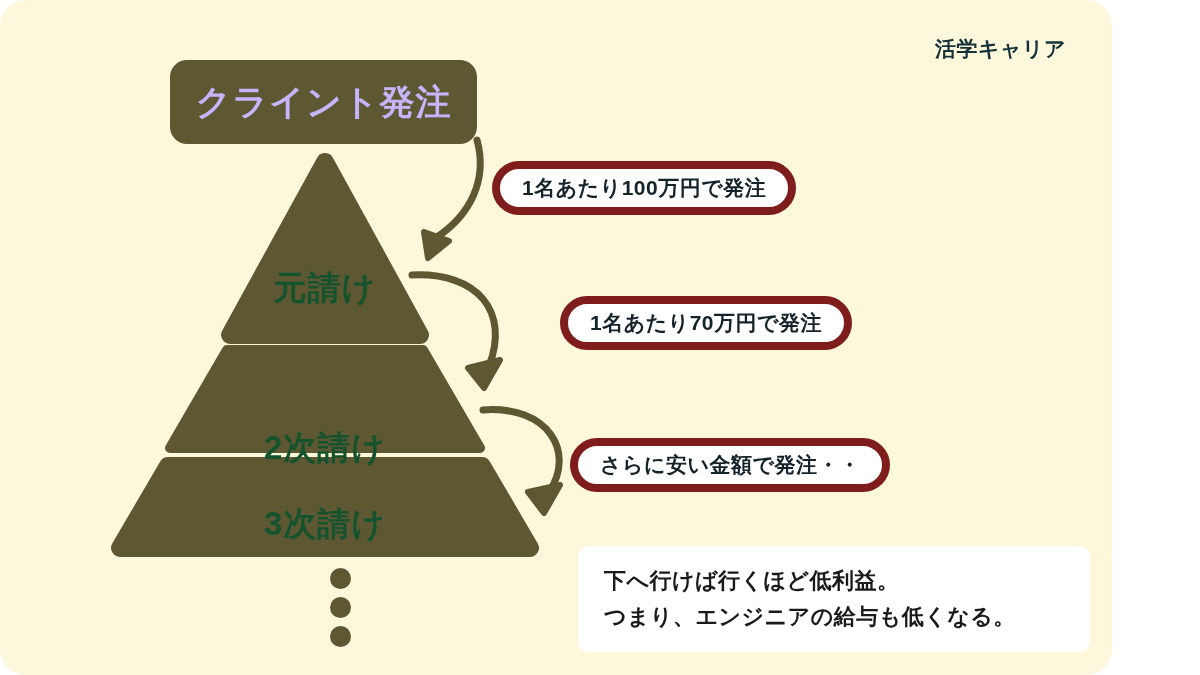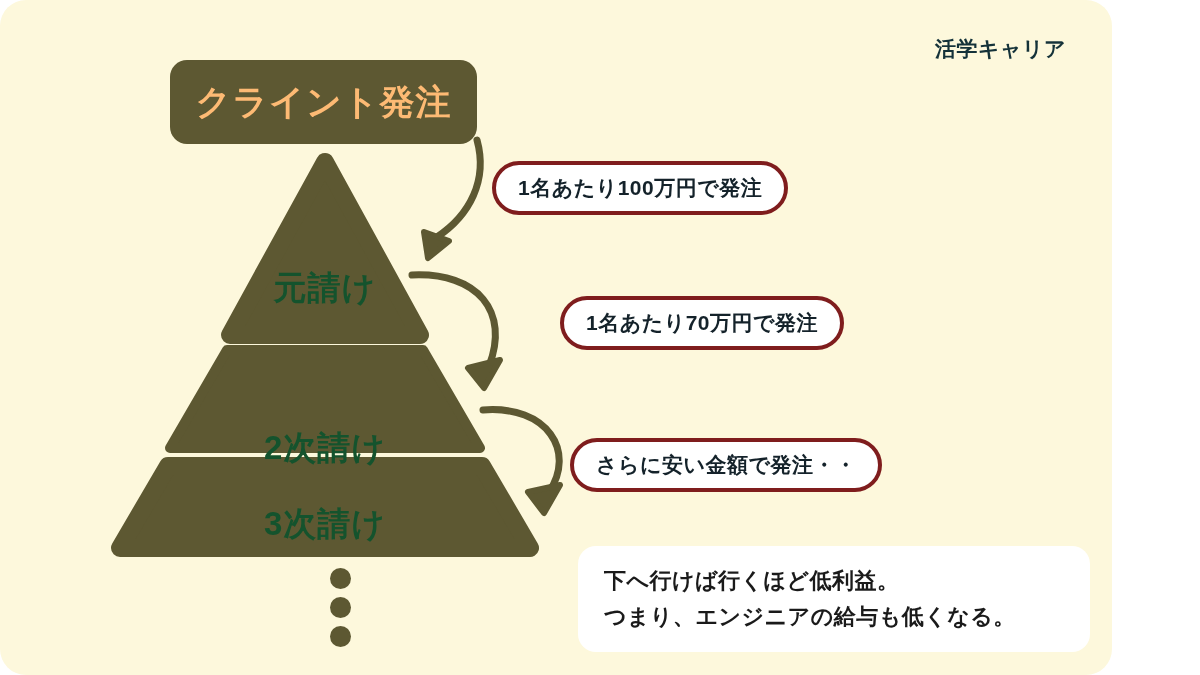--- a/index.html
+++ b/index.html
@@ -33,21 +33,21 @@
     position:absolute;
     left:170px; top:60px;
     width:307px; height:84px;
     background:#5d5832;
     border-radius:17px;
     display:flex;
     align-items:center;
     justify-content:center;
   }
   #client-box .label {
-    color:#fdba74;
+    color:#c4b5fd;
     font-size:35px;
     font-weight:700;
     letter-spacing:1px;
     white-space:nowrap;
   }
 
   
   #pyramid { position:absolute; left:90px; top:150px; width:470px; height:420px; }
   #pyramid svg { display:block; }
   .tier-label {
@@ -75,21 +75,21 @@
   #dot-2 { top:597px; }
   #dot-3 { top:626px; }
 
   
   #arrows { position:absolute; left:0; top:0; width:1200px; height:675px; pointer-events:none; }
 
   
   .callout {
     position:absolute;
     background:#ffffff;
-    border:4px solid #7f1d1d;
+    border:8px solid #7f1d1d;
     border-radius:999px;
     display:flex;
     align-items:center;
     justify-content:center;
     padding:0 22px;
     white-space:nowrap;
   }
   .callout .txt {
     font-size:21px;
     font-weight:700;
@@ -99,21 +99,21 @@
   #callout-0 { left:492px; top:161px; height:54px; }
   #callout-1 { left:560px; top:296px; height:54px; }
   #callout-2 { left:570px; top:438px; height:54px;text-align:center; }
 
   
   #note-box {
     position:absolute;
     left:578px; top:546px;
     width:512px; height:106px;
     background:#ffffff;
-    border-radius:18px;
+    border-radius:11px;
     padding:18px 26px;
     display:flex;
     flex-direction:column;
     justify-content:center;
     gap:6px;
   }
   #note-box .note-line {
     font-size:22px;
     font-weight:700;
     color:#1a1a1a;

